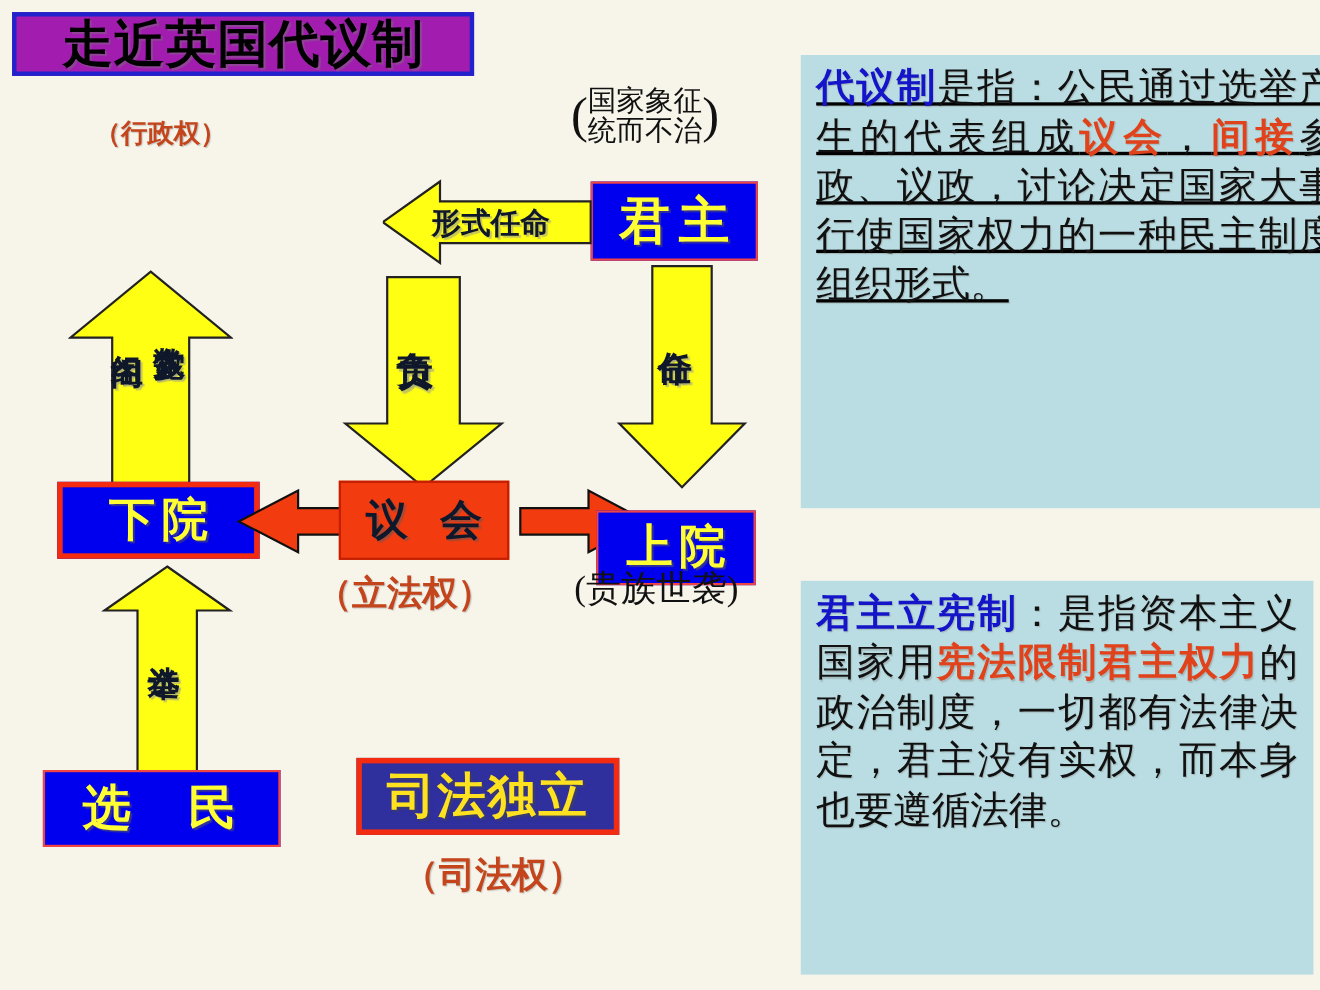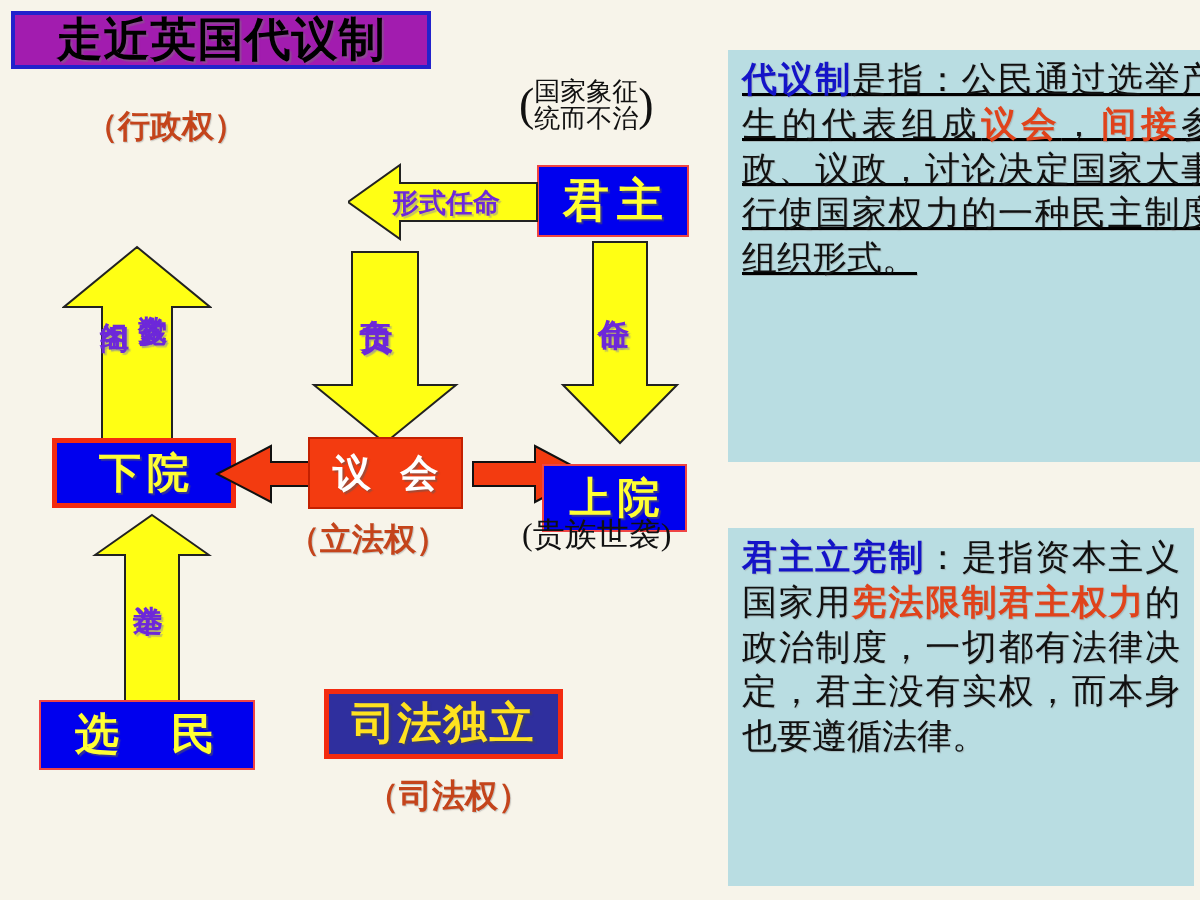--- a/index.html
+++ b/index.html
@@ -66,21 +66,21 @@
   }
   .node.navy-red {
     background: #2f2f9e;
     color: #ffe21f;
     border: 5px solid #f32b10;
     font-weight: bold;
     text-shadow: 2px 2px 2px rgba(70,70,70,0.6);
   }
   .node.red {
     background: #f33b10;
-    color: #ffffff;
+    color: #0f172a;
     border: 2px solid #c42000;
     font-weight: bold;
     letter-spacing: 10px;
     text-indent: 10px;
     text-shadow: 2px 2px 1px rgba(90,90,90,0.5);
   }
 
   
   .cap {
     position: absolute;
@@ -97,21 +97,21 @@
     font-weight: normal;
   }
   .arrow-outline {
     position: absolute;
     pointer-events: none;
   }
   .arrow-outline svg { display: block; }
 
   .arrow-label {
     position: absolute;
-    color: #6d28d9;
+    color: #0f172a;
     font-weight: bold;
     line-height: 1.0;
     white-space: nowrap;
     text-shadow: 2px 2px 1px rgba(150,150,150,0.55);
   }
   .vertical-label {
     writing-mode: vertical-rl;
     text-orientation: upright;
   }
 
@@ -141,21 +141,21 @@
 </style>
 </head>
 <body>
 
 <div id="slide">
 
   <div id="title-box">
     <span id="title-text">走近英国代议制</span>
   </div>
 
-  <div class="cap cap-orange" style="left:86px; top:110px; font-size:32px;">（行政权）</div>
+  <div class="cap cap-orange" style="left:86px; top:110px; font-size:24px;">（行政权）</div>
 
   <div class="cap cap-black" style="left:519px; top:78px; font-size:26px; display:flex; align-items:center;">
     <span style="font-size:46px; line-height:0.8; font-weight:normal;">(</span>
     <span style="display:inline-block; text-align:center;">
       <span style="display:block;">国家象征</span>
       <span style="display:block;">统而不治</span>
     </span>
     <span style="font-size:46px; line-height:0.8; font-weight:normal;">)</span>
   </div>
 

